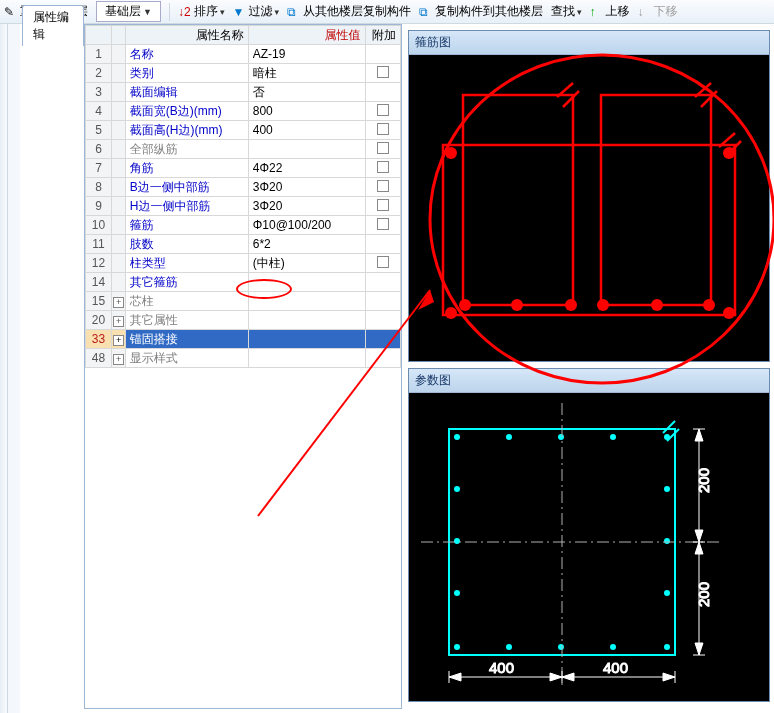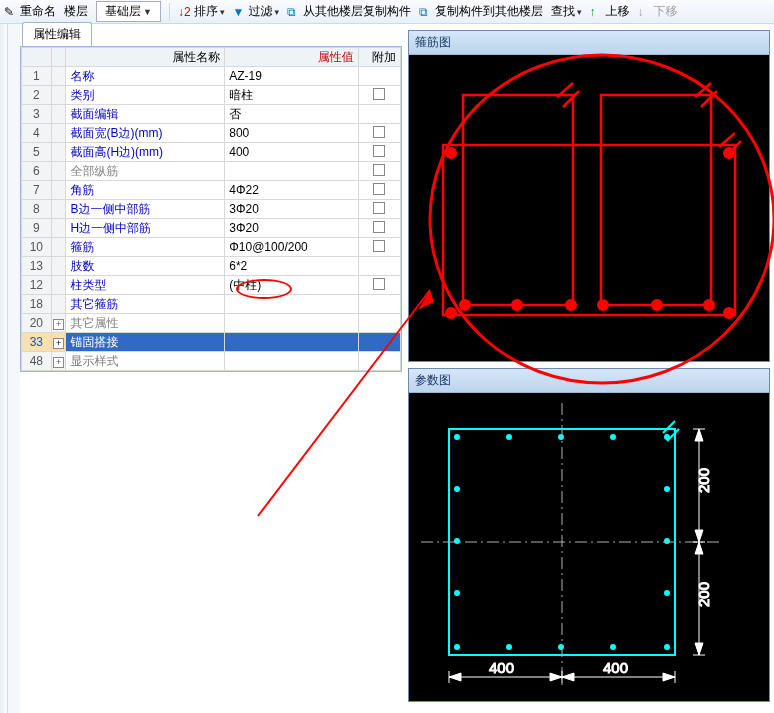--- a/index.html
+++ b/index.html
@@ -52,21 +52,21 @@
   .content {
     flex: 1;
     display: flex;
     gap: 6px;
     padding: 0 4px 4px 0;
     position: relative;
   }
   .leftcol {
     width: 382px;
     display: flex;
-    flex-direction: column;
+    flex-direction: row;
   }
   .tab-bar {
     height: 22px;
     display: flex;
     align-items: flex-end;
     padding-left: 2px;
   }
   .tab {
     border: 1px solid #9db6d6;
     border-bottom: none;
@@ -105,21 +105,21 @@
     width: 11px; height: 11px; border: 1px solid #888; display: inline-flex;
     align-items: center; justify-content: center; font-size: 9px; line-height: 1;
     background: #fff;
   }
   .name-col { width: 150px; color: #0000c8; }
   .val-col { width: 126px; }
   .add-col { width: 40px; text-align: center !important; }
   .row-gray .name-col { color: #808080; margin-left: 16px; }
   .row-sel { background: #316ac5 !important; color: #fff; }
   .row-sel td { background: #316ac5 !important; color: #fff; }
-  .row-sel .num-col { background: #f8e0b0 !important; color:#1d4ed8;}
+  .row-sel .num-col { background: #f8e0b0 !important; color:#b91c1c;}
   .row-sel .exp-col { background: #f8e0b0 !important; }
   .row-sel .exp-btn { color:#000; }
   .val-col-sel { background:#f0f0f0; }
   .chk {
     width: 12px; height: 12px; border: 1px solid #888; display: inline-block; background:#fff;
   }
   .rightcol {
     flex: 1;
     display: flex;
     flex-direction: column;
@@ -295,37 +295,44 @@
                 <td class="add-col"><span class="chk"></span></td>
               </tr>
               <tr>
                 <td class="num-col">10</td>
                 <td class="exp-col"></td>
                 <td class="name-col">箍筋</td>
                 <td class="val-col">Φ10@100/200</td>
                 <td class="add-col"><span class="chk"></span></td>
               </tr>
               <tr>
-                <td class="num-col">13</td>
+                <td class="num-col">11</td>
                 <td class="exp-col"></td>
                 <td class="name-col">肢数</td>
                 <td class="val-col">6*2</td>
                 <td class="add-col"></td>
               </tr>
               <tr>
                 <td class="num-col">12</td>
                 <td class="exp-col"></td>
                 <td class="name-col">柱类型</td>
                 <td class="val-col">(中柱)</td>
                 <td class="add-col"><span class="chk"></span></td>
               </tr>
               <tr>
-                <td class="num-col">18</td>
+                <td class="num-col">14</td>
                 <td class="exp-col"></td>
                 <td class="name-col">其它箍筋</td>
+                <td class="val-col"></td>
+                <td class="add-col"></td>
+              </tr>
+              <tr class="row-gray">
+                <td class="num-col">15</td>
+                <td class="exp-col"><span class="exp-btn">+</span></td>
+                <td class="name-col">芯柱</td>
                 <td class="val-col"></td>
                 <td class="add-col"></td>
               </tr>
               <tr class="row-gray">
                 <td class="num-col">20</td>
                 <td class="exp-col"><span class="exp-btn">+</span></td>
                 <td class="name-col">其它属性</td>
                 <td class="val-col"></td>
                 <td class="add-col"></td>
               </tr>

